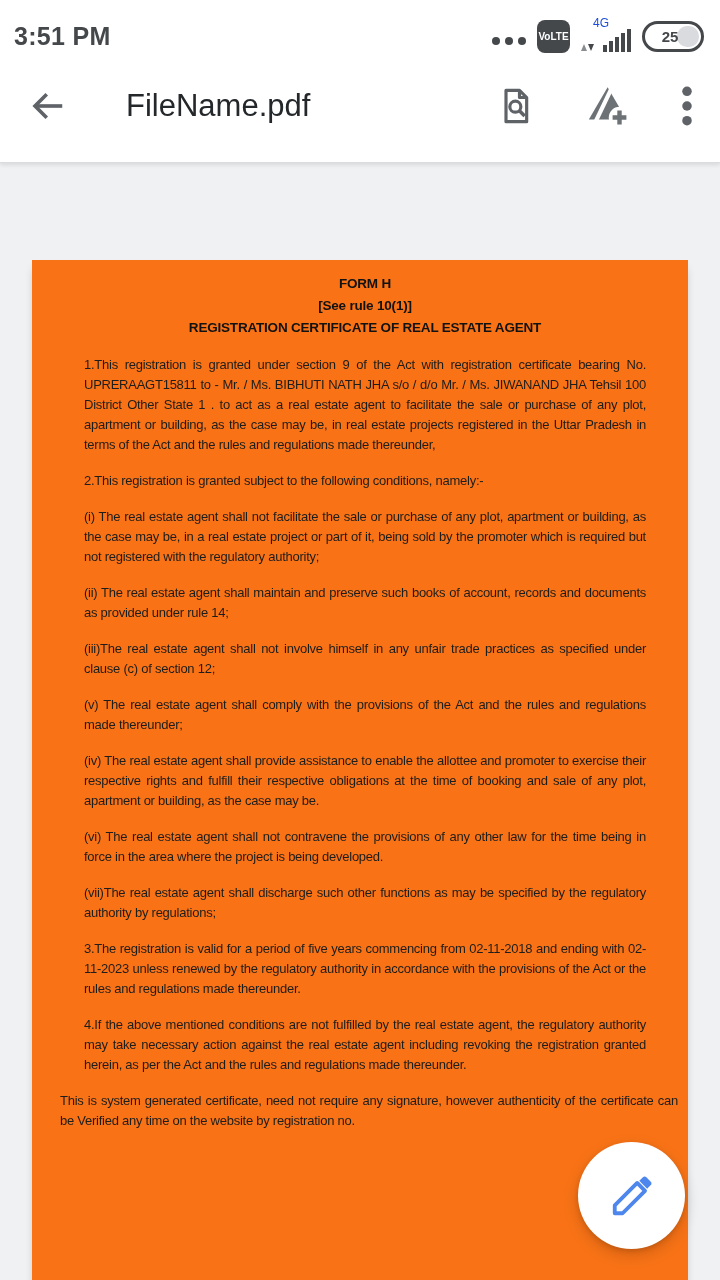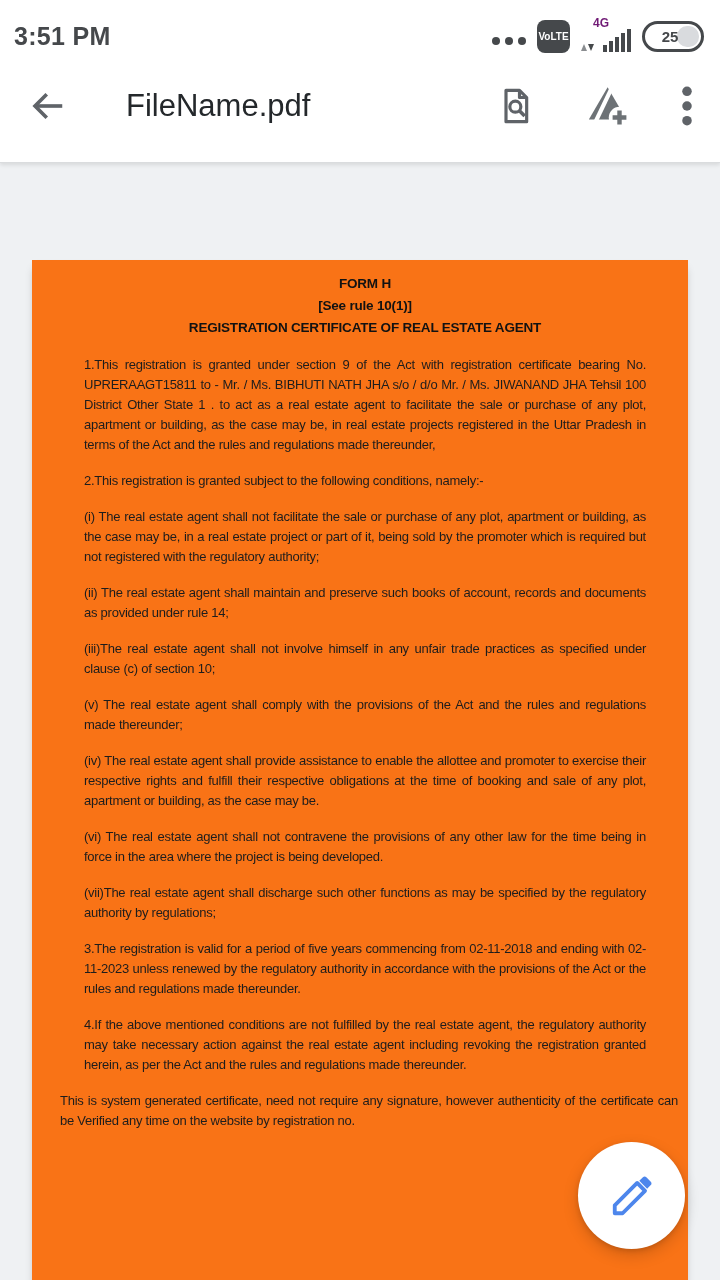--- a/index.html
+++ b/index.html
@@ -23,21 +23,21 @@
   .time{font-size:25px;font-weight:bold;color:#45484b;letter-spacing:.3px;}
   .status-right{display:flex;align-items:center;gap:11px;}
   .tri-dots{display:flex;gap:5px;align-items:center;margin-top:10px;}
   .tri-dots i{width:8px;height:8px;border-radius:50%;background:#45484b;display:block;}
   .volte{
     width:33px;height:33px;border-radius:8px;background:#45484b;color:#fff;
     display:flex;align-items:center;justify-content:center;
     font-weight:bold;font-size:10px;line-height:11px;letter-spacing:0;
   }
   .signal{position:relative;width:50px;height:38px;}
-  .net-label{position:absolute;top:-1px;left:12px;font-size:12px;font-weight:bold;color:#701a75;}
+  .net-label{position:absolute;top:-1px;left:12px;font-size:12px;font-weight:normal;color:#1d4ed8;}
   .sig-arrows{position:absolute;bottom:4px;left:0;display:flex;gap:1px;align-items:flex-end;}
   .arr-up{width:0;height:0;border-left:3px solid transparent;border-right:3px solid transparent;border-bottom:7px solid #8a8d90;}
   .arr-down{width:0;height:0;border-left:3px solid transparent;border-right:3px solid transparent;border-top:7px solid #45484b;}
   .sig-bars{position:absolute;bottom:3px;right:0;display:flex;align-items:flex-end;gap:2px;}
   .sig-bars i{display:block;width:4px;background:#45484b;}
   .battery{
     position:relative;width:62px;height:31px;border:3px solid #45484b;border-radius:16px;
     box-sizing:border-box;overflow:hidden;background:#fff;
   }
   .battery-fill{position:absolute;top:2px;bottom:2px;right:2px;width:22px;background:#d9dbde;border-radius:10px;}
@@ -169,21 +169,21 @@
         <div>[See rule 10(1)]</div>
         <div>REGISTRATION CERTIFICATE OF REAL ESTATE AGENT</div>
       </div>
 
     <div class="doc-paragraphs">
 
     <p>1.This registration is granted under section 9 of the Act with registration certificate bearing No. UPRERAAGT15811 to - Mr. / Ms. BIBHUTI NATH JHA s/o / d/o Mr. / Ms. JIWANAND JHA Tehsil 100 District Other State 1 . to act as a real estate agent to facilitate the sale or purchase of any plot, apartment or building, as the case may be, in real estate projects registered in the Uttar Pradesh in terms of the Act and the rules and regulations made thereunder,</p>
         <p>2.This registration is granted subject to the following conditions, namely:-</p>
         <p>(i) The real estate agent shall not facilitate the sale or purchase of any plot, apartment or building, as the case may be, in a real estate project or part of it, being sold by the promoter which is required but not registered with the regulatory authority;</p>
         <p>(ii) The real estate agent shall maintain and preserve such books of account, records and documents as provided under rule 14;</p>
-        <p>(iii)The real estate agent shall not involve himself in any unfair trade practices as specified under clause (c) of section 10;</p>
+        <p>(iii)The real estate agent shall not involve himself in any unfair trade practices as specified under clause (c) of section 12;</p>
         <p>(v) The real estate agent shall comply with the provisions of the Act and the rules and regulations made thereunder;</p>
         <p>(iv) The real estate agent shall provide assistance to enable the allottee and promoter to exercise their respective rights and fulfill their respective obligations at the time of booking and sale of any plot, apartment or building, as the case may be.</p>
         <p>(vi) The real estate agent shall not contravene the provisions of any other law for the time being in force in the area where the project is being developed.</p>
         <p>(vii)The real estate agent shall discharge such other functions as may be specified by the regulatory authority by regulations;</p>
         <p>3.The registration is valid for a period of five years commencing from 02-11-2018 and ending with 02-11-2023 unless renewed by the regulatory authority in accordance with the provisions of the Act or the rules and regulations made thereunder.</p>
         <p>4.If the above mentioned conditions are not fulfilled by the real estate agent, the regulatory authority may take necessary action against the real estate agent including revoking the registration granted herein, as per the Act and the rules and regulations made thereunder.</p>
       </div>
 
     <div class="doc-footer">
       <p>This is system generated certificate, need not require any signature, however authenticity of the certificate can be Verified any time on the website by registration no.</p>

